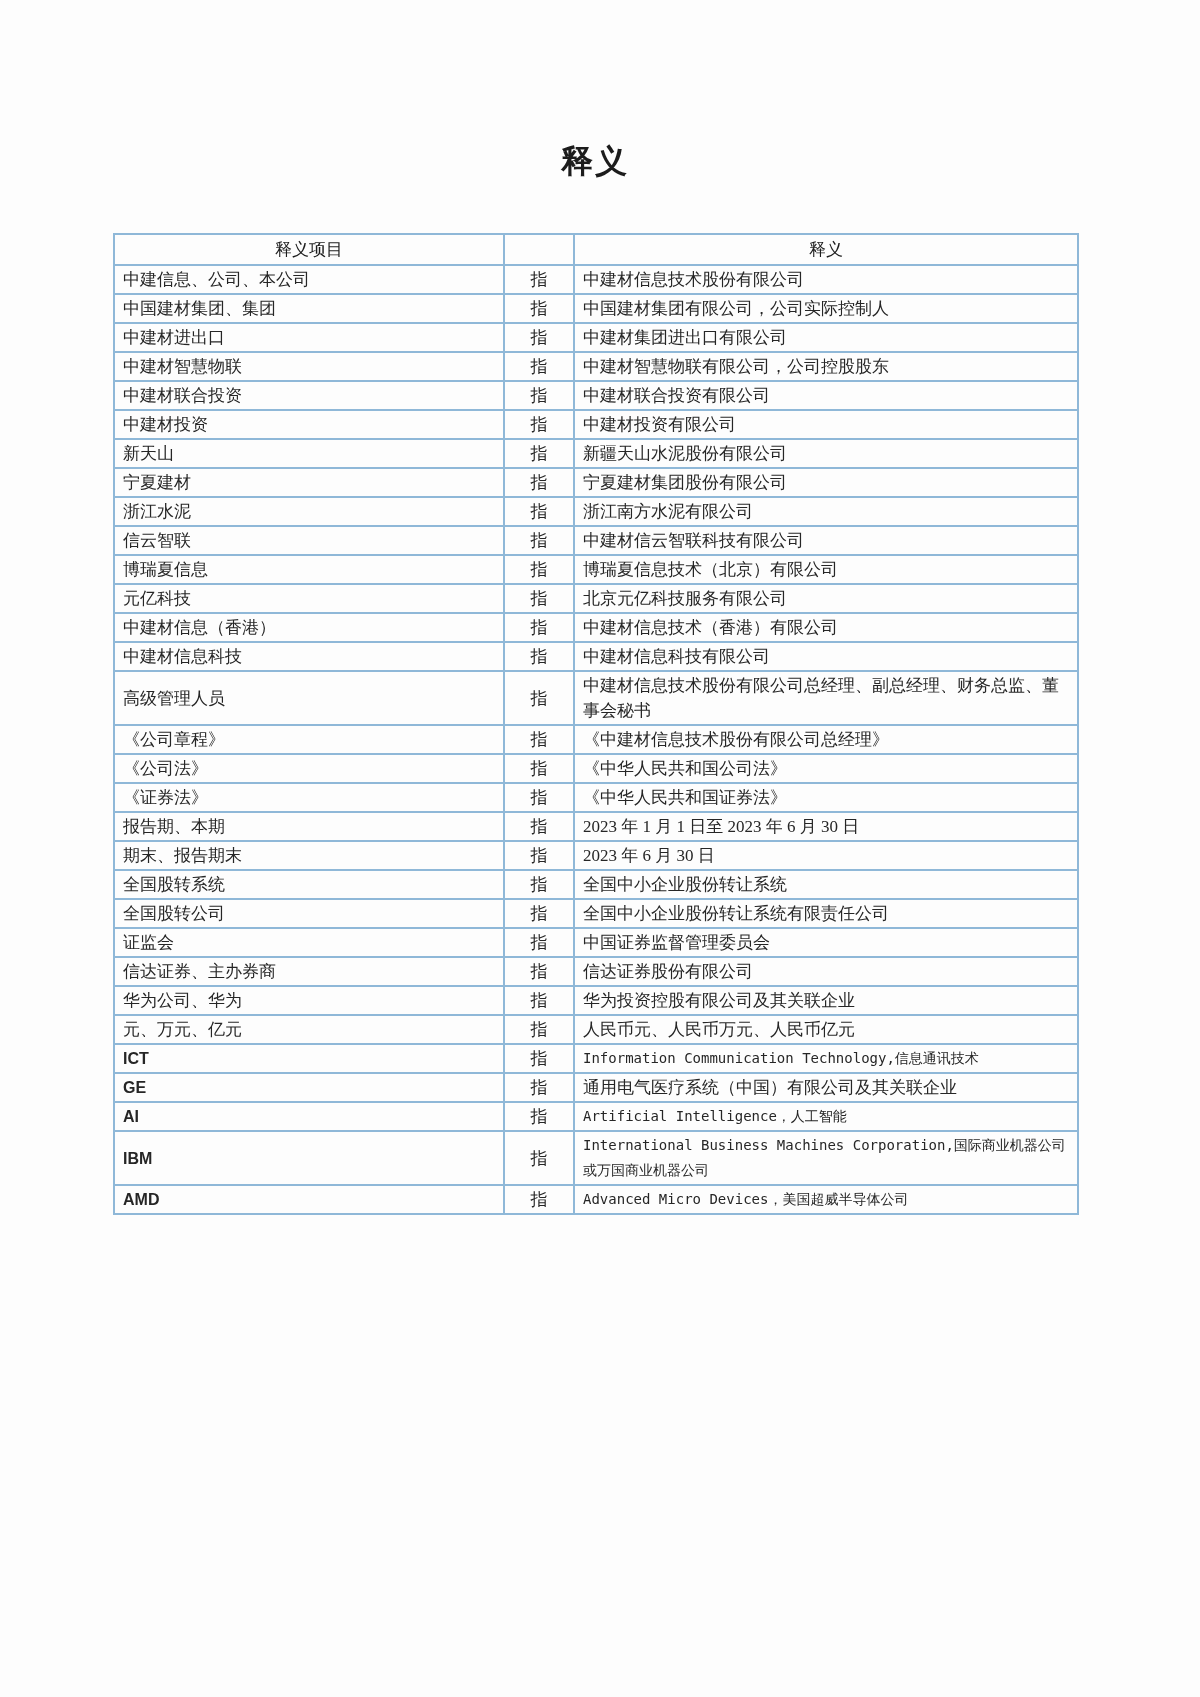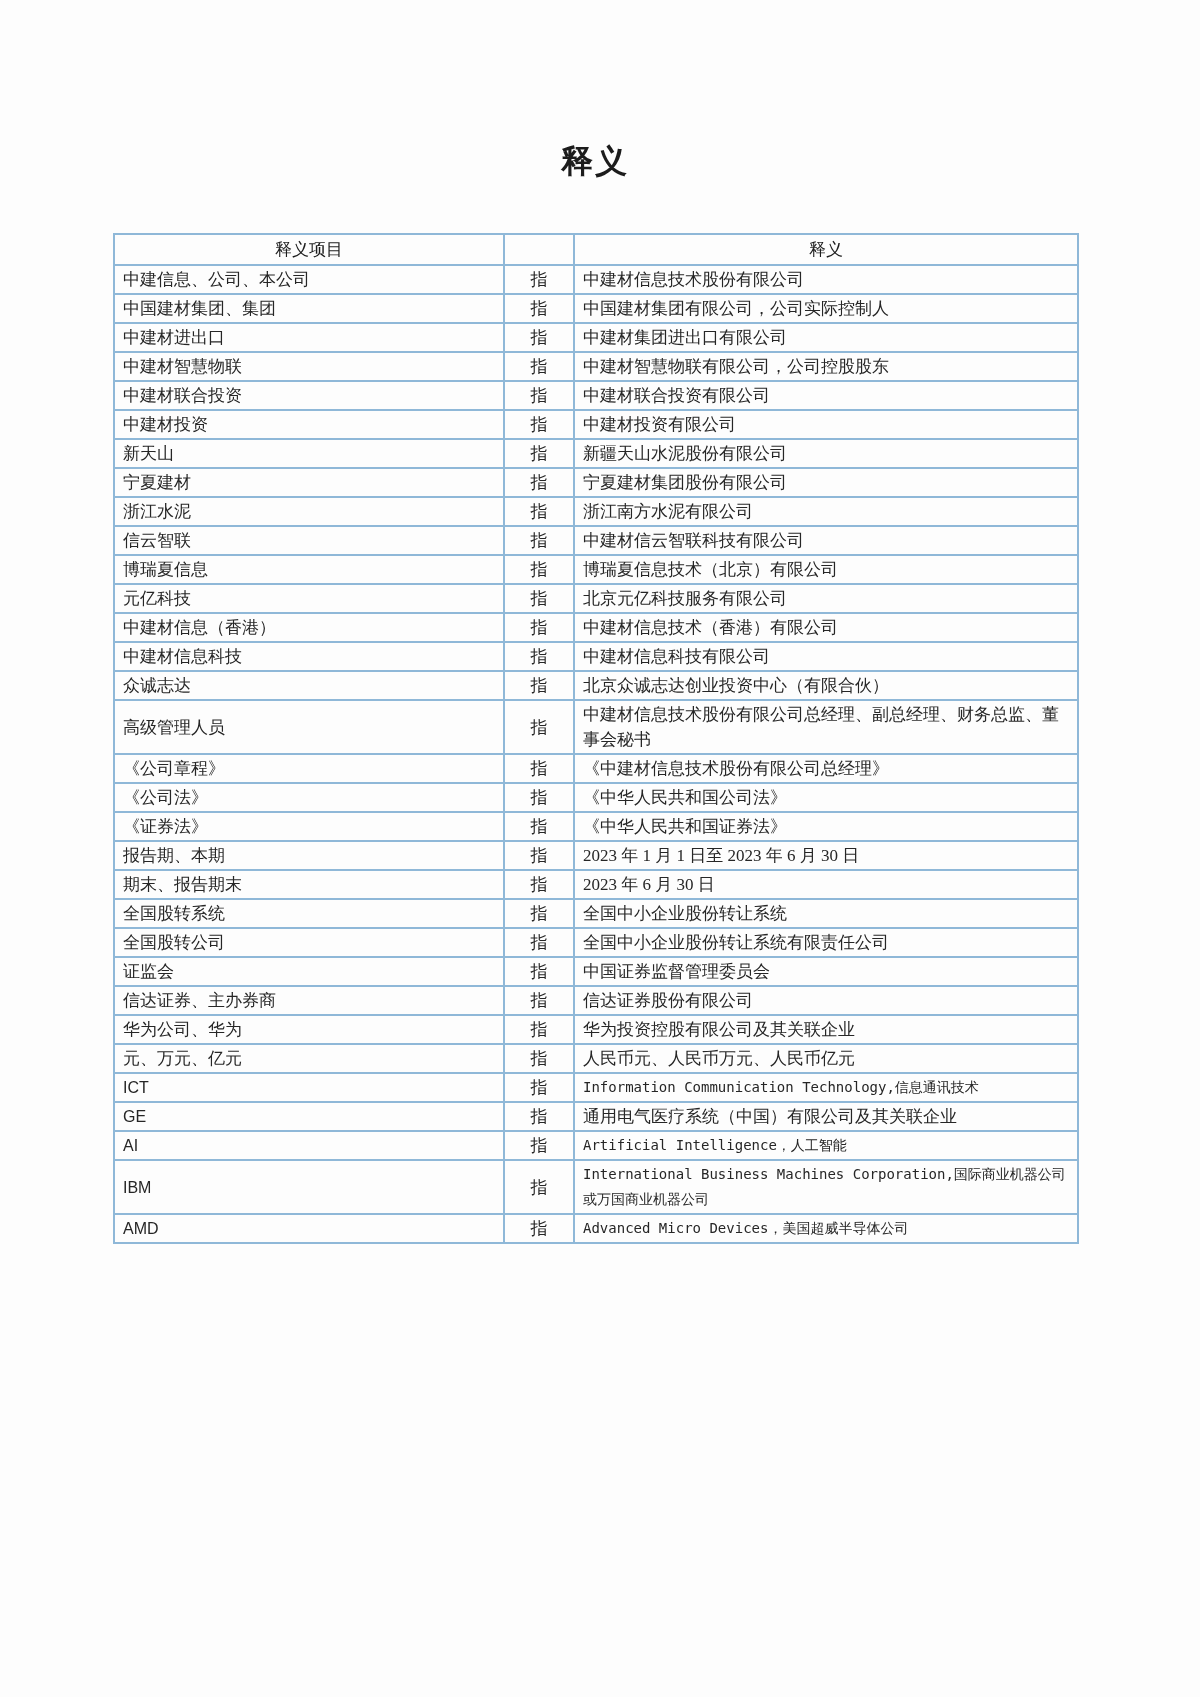--- a/index.html
+++ b/index.html
@@ -63,21 +63,21 @@
     text-align: center;
   }
   td.definition-cell {
     text-align: left;
     padding-left: 12px;
     padding-right: 35px;
   }
   .latin-term {
     font-family: "Liberation Sans", sans-serif;
     font-size: 16px;
-    font-weight: 400;
+    font-weight: 700;
   }
   .latin-def {
     font-family: "DejaVu Sans Mono", monospace;
     font-size: 14px;
   }
 </style>
 </head>
 <body>
 
 <div class="page">
@@ -163,25 +163,20 @@
           <td class="term-cell">中建材信息（香港）</td>
           <td class="refers-cell">指</td>
           <td class="definition-cell">中建材信息技术（香港）有限公司</td>
         </tr>
         <tr>
           <td class="term-cell">中建材信息科技</td>
           <td class="refers-cell">指</td>
           <td class="definition-cell">中建材信息科技有限公司</td>
         </tr>
         <tr>
-          <td class="term-cell">众诚志达</td>
-          <td class="refers-cell">指</td>
-          <td class="definition-cell">北京众诚志达创业投资中心（有限合伙）</td>
-        </tr>
-        <tr>
           <td class="term-cell">高级管理人员</td>
           <td class="refers-cell">指</td>
           <td class="definition-cell">中建材信息技术股份有限公司总经理、副总经理、财务总监、董事会秘书</td>
         </tr>
         <tr>
           <td class="term-cell">《公司章程》</td>
           <td class="refers-cell">指</td>
           <td class="definition-cell">《中建材信息技术股份有限公司总经理》</td>
         </tr>
         <tr>

